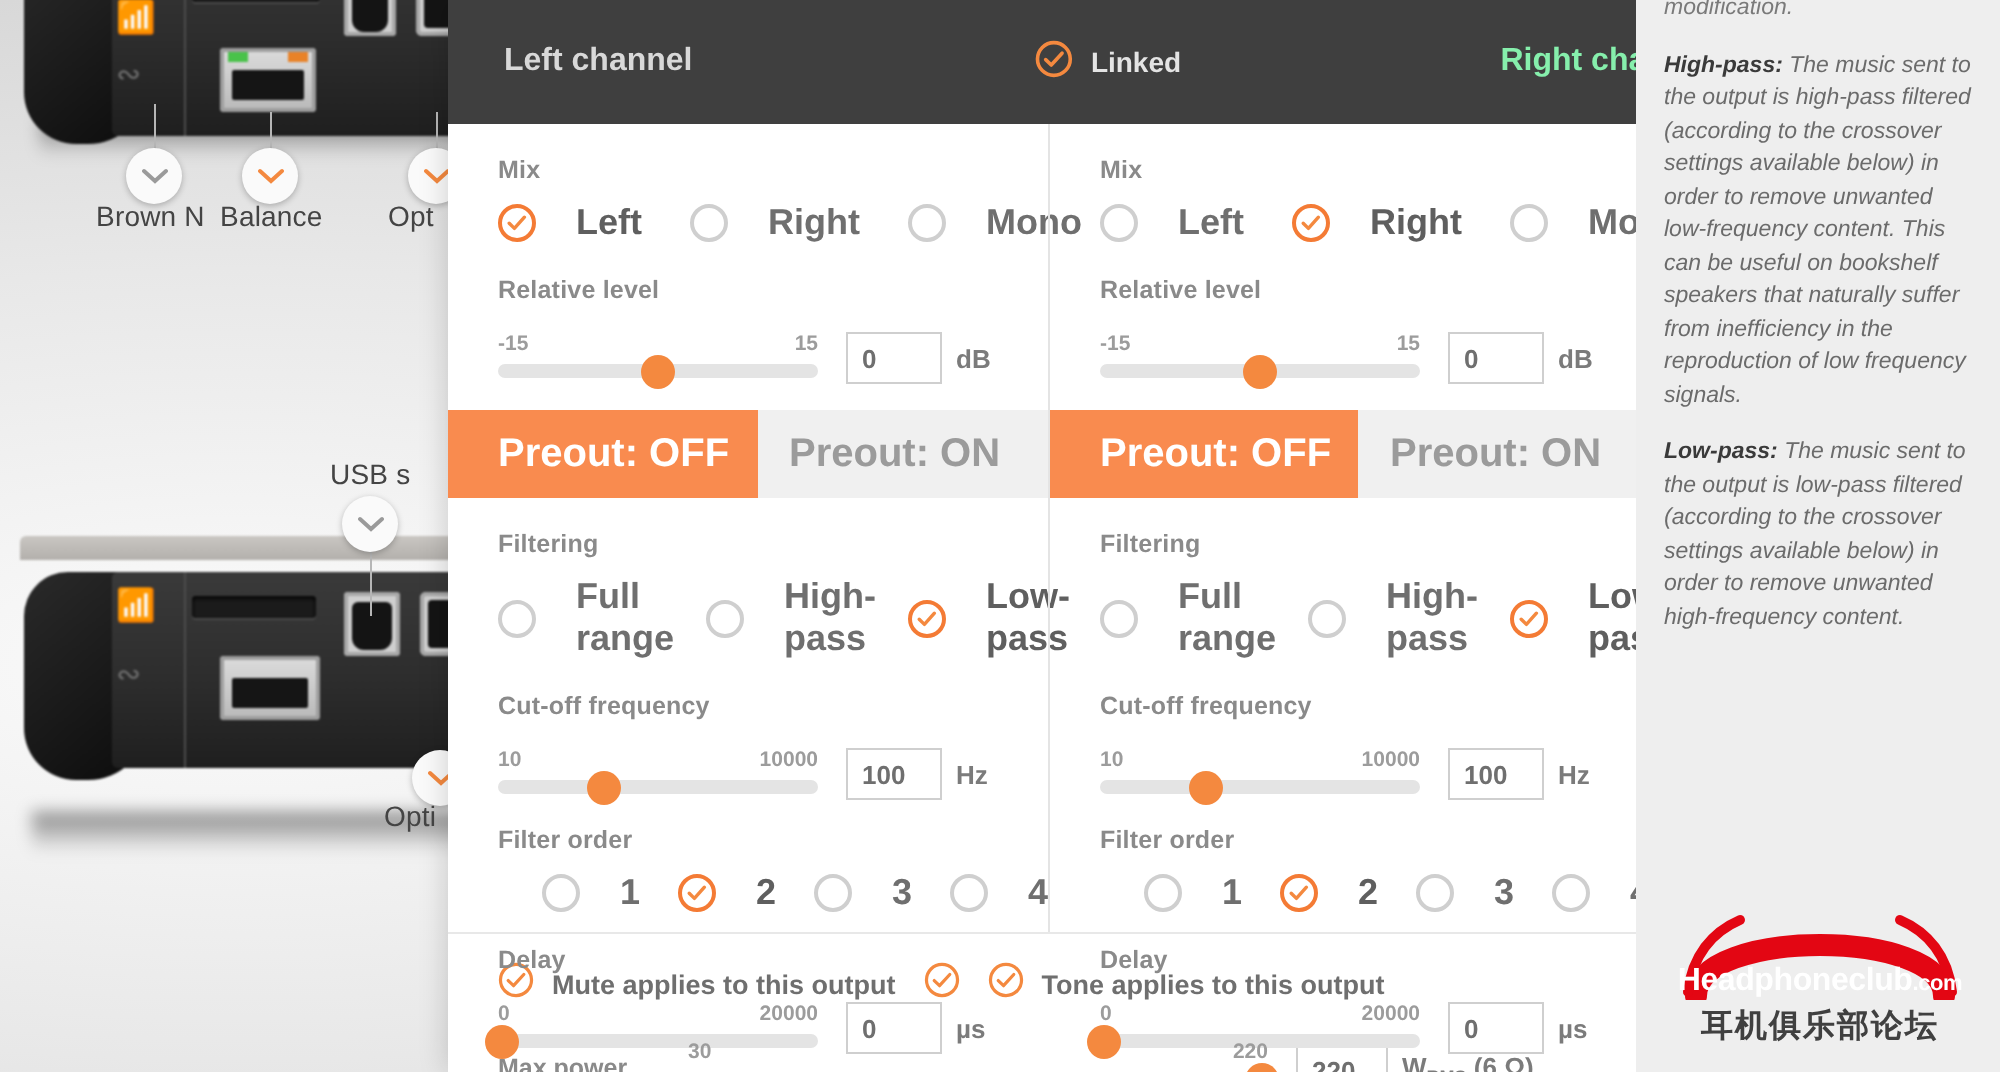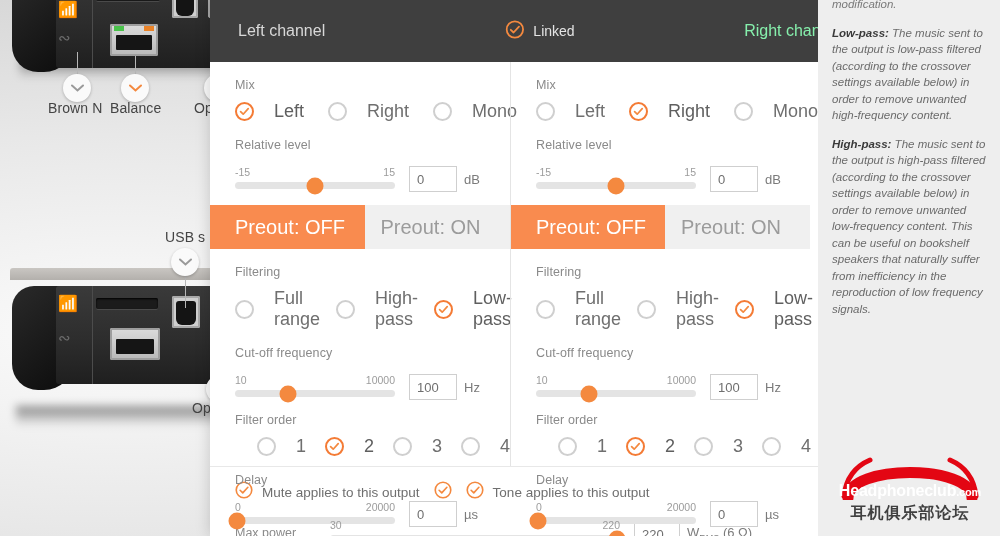--- a/index.html
+++ b/index.html
@@ -88,23 +88,24 @@
     display:flex; align-items:center; justify-content:center;
   }
   .callout .dot svg { display:block; }
   .callout .cap {
     position:absolute; white-space:nowrap;
     font-size:14px; color:#444; letter-spacing:.1px;
   }
 
   
   .panel {
-    position:absolute; left:210px; top:0; width:660px; height:536px;
+    position:absolute; left:224px; top:0; width:660px; height:536px;
     background:#ffffff;
     box-shadow: 0 0 14px rgba(0,0,0,.18);
+    font-weight: bold;
   }
   .panel-header {
     height:62px; background:#3f3f3f; color:#e7e7e7;
     display:flex; align-items:center; padding:0 28px;
     position:relative;
   }
   .ph-left  { font-size:16px; color:#d8d8d8; }
   .ph-right { font-size:16px; color:#86efac; margin-left:auto; }
   .ph-mid {
     position:absolute; left:50%; transform:translateX(-50%);
@@ -621,24 +622,24 @@
           <div class="numbox" style="width:46px;">220</div>
           <span class="unit"><span>W</span><sub style="font-size:9px;">RMS</sub><span> (6 Ω)</span></span>
         </div>
       </div>
     </div>
   </div>
 
   <div class="help">
     <p class="clipped">modification.</p>
     <p>
-      <b>Low-pass:</b><span> The music sent to the output is low-pass filtered (according to the crossover settings available below) in order to remove unwanted high-frequency content.</span>
+      <b>High-pass:</b><span> The music sent to the output is high-pass filtered (according to the crossover settings available below) in order to remove unwanted low-frequency content. This can be useful on bookshelf speakers that naturally suffer from inefficiency in the reproduction of low frequency signals.</span>
     </p>
     <p>
-      <b>High-pass:</b><span> The music sent to the output is high-pass filtered (according to the crossover settings available below) in order to remove unwanted low-frequency content. This can be useful on bookshelf speakers that naturally suffer from inefficiency in the reproduction of low frequency signals.</span>
+      <b>Low-pass:</b><span> The music sent to the output is low-pass filtered (according to the crossover settings available below) in order to remove unwanted high-frequency content.</span>
     </p>
   </div>
 
   <div class="watermark">
     <svg class="wm-arc" width="140" height="50" viewBox="0 0 140 50">
       <path d="M8 48 C8 14, 132 14, 132 48" fill="none" stroke="#e30613" stroke-width="11" stroke-linecap="round"></path>
       <path d="M4 46 C6 28, 16 16, 30 10" fill="none" stroke="#e30613" stroke-width="5" stroke-linecap="round"></path>
       <path d="M136 46 C134 28, 124 16, 110 10" fill="none" stroke="#e30613" stroke-width="5" stroke-linecap="round"></path>
     </svg>
     <div class="wm-text1"><span>Headphoneclub</span><span class="dot-com">.com</span></div>

